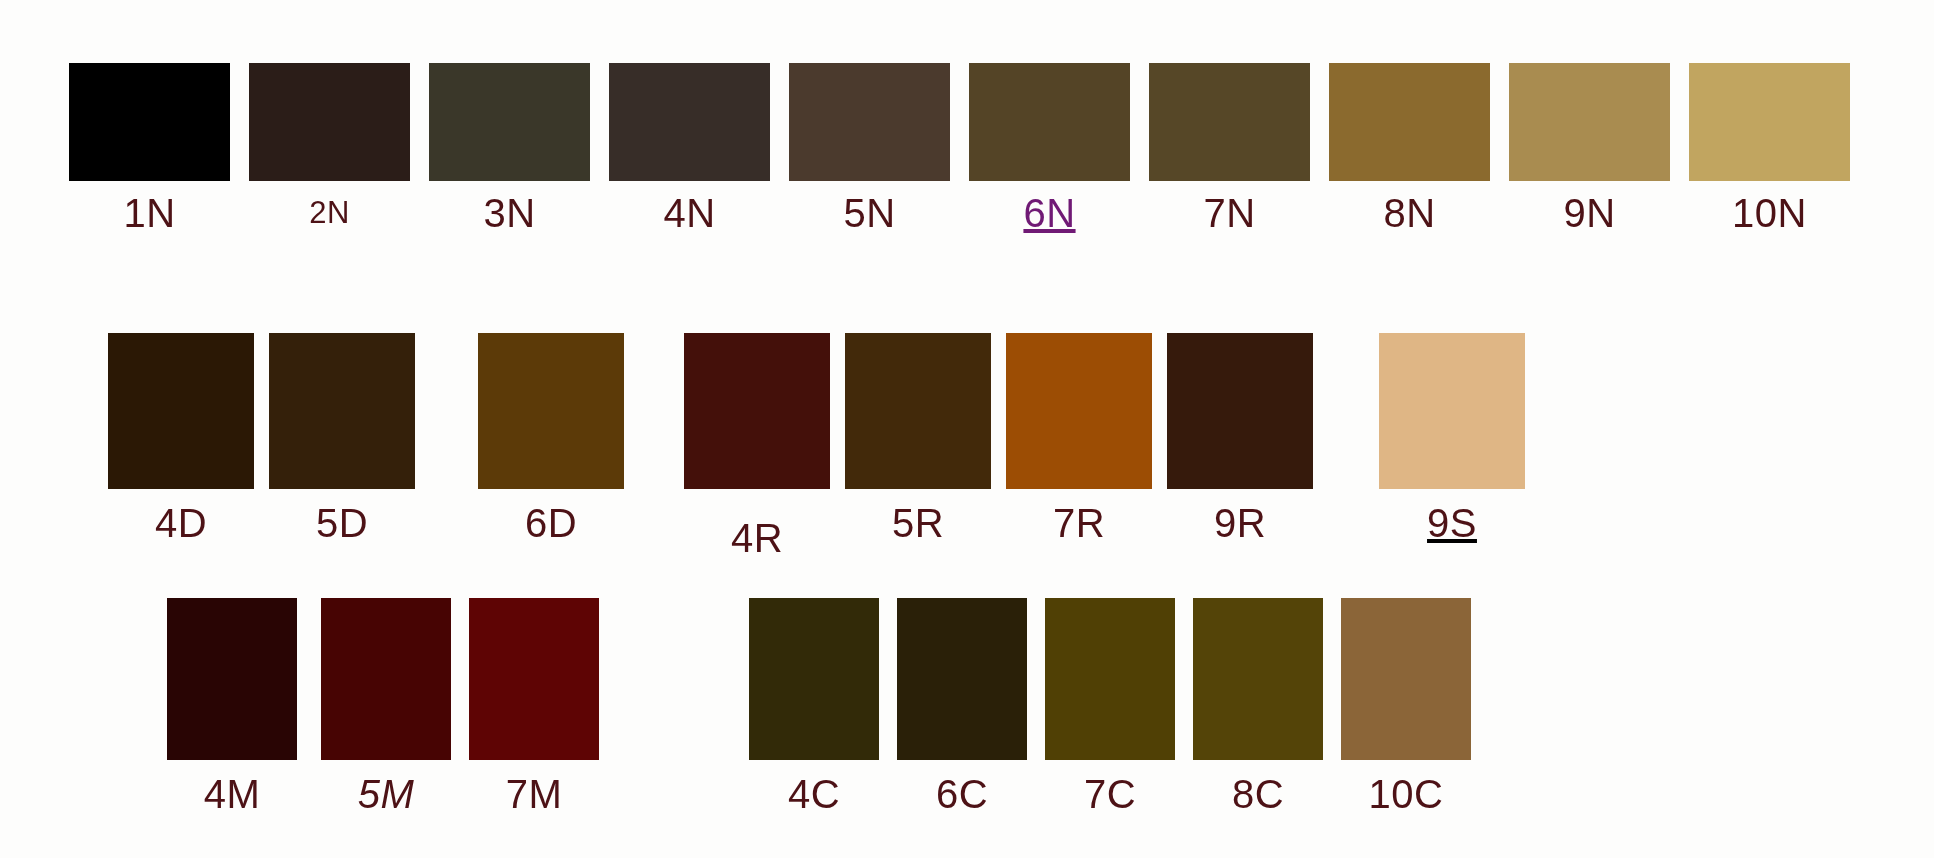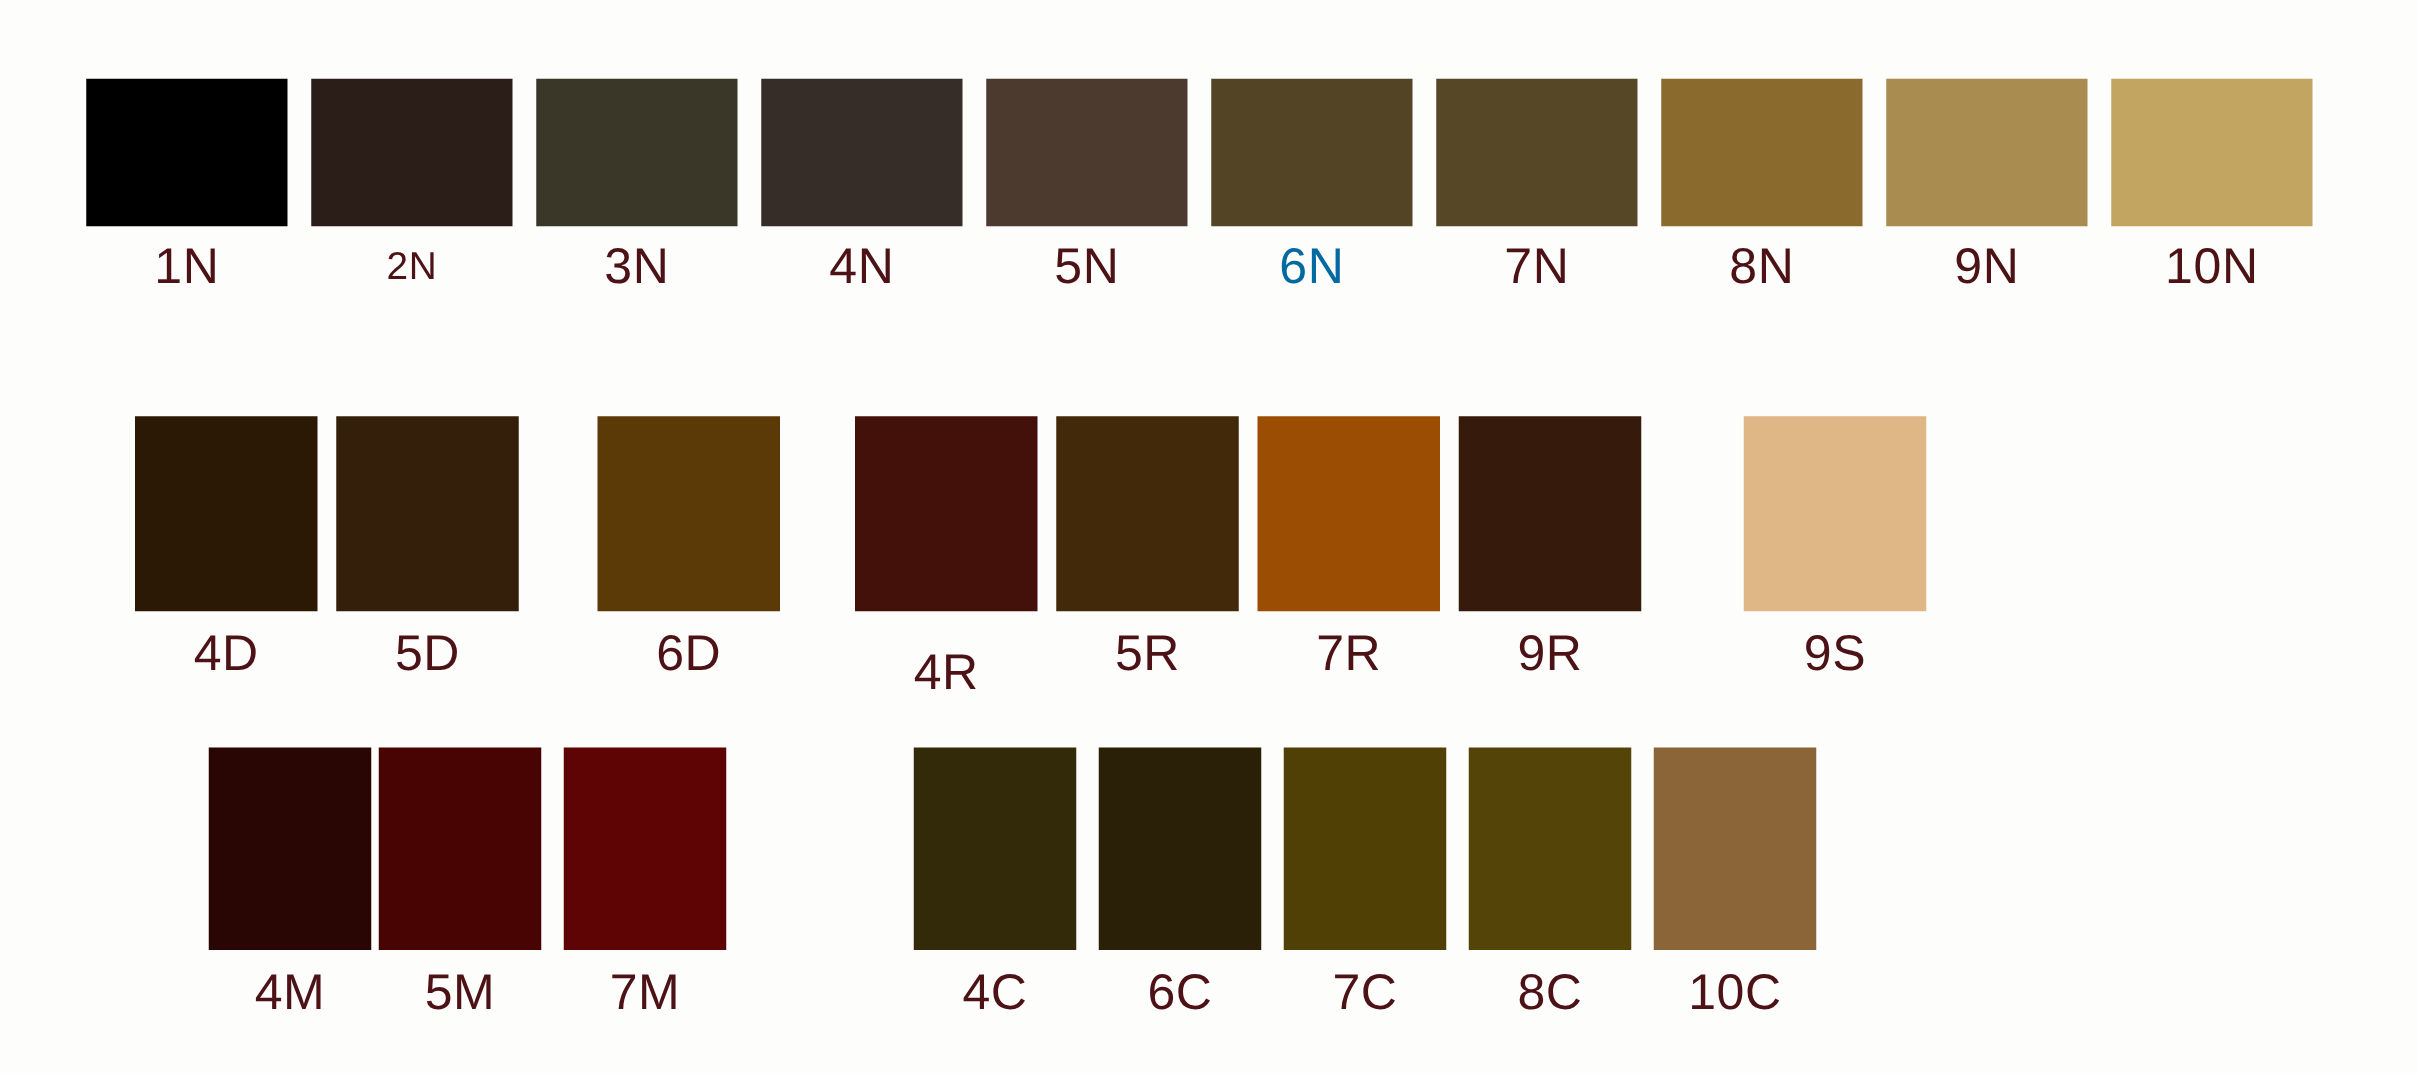--- a/index.html
+++ b/index.html
@@ -77,21 +77,21 @@
       <div class="swatch-cell" style="margin-left: 19px;">
         <div class="swatch-chip" style="width: 161px; height: 118px; background: rgb(55, 45, 40);"></div>
         <div class="swatch-label" style="font-size: 40px; margin-top: 10px; color: rgb(77, 18, 22);">4N</div>
       </div>
       <div class="swatch-cell" style="margin-left: 19px;">
         <div class="swatch-chip" style="width: 161px; height: 118px; background: rgb(75, 58, 45);"></div>
         <div class="swatch-label" style="font-size: 40px; margin-top: 10px; color: rgb(77, 18, 22);">5N</div>
       </div>
       <div class="swatch-cell" style="margin-left: 19px;">
         <div class="swatch-chip" style="width: 161px; height: 118px; background: rgb(84, 68, 38);"></div>
-        <div class="swatch-label" style="font-size: 40px; color: #0369a1;">6N</div>
+        <div class="swatch-label" style="font-size: 40px; color: #701a75; text-decoration: underline;">6N</div>
       </div>
       <div class="swatch-cell" style="margin-left: 19px;">
         <div class="swatch-chip" style="width: 161px; height: 118px; background: rgb(86, 71, 39);"></div>
         <div class="swatch-label" style="font-size: 40px; margin-top: 10px; color: rgb(77, 18, 22);">7N</div>
       </div>
       <div class="swatch-cell" style="margin-left: 19px;">
         <div class="swatch-chip" style="width: 161px; height: 118px; background: rgb(139, 106, 46);"></div>
         <div class="swatch-label" style="font-size: 40px; margin-top: 10px; color: rgb(77, 18, 22);">8N</div>
       </div>
       <div class="swatch-cell" style="margin-left: 19px;">
@@ -127,31 +127,31 @@
       </div>
       <div class="swatch-cell" style="margin-left: 15px;">
         <div class="swatch-chip" style="width: 146px; height: 156px; background: rgb(156, 77, 4);"></div>
         <div class="swatch-label" style="font-size: 40px; margin-top: 12px; color: rgb(77, 18, 22);">7R</div>
       </div>
       <div class="swatch-cell" style="margin-left: 15px; align-items: center;">
         <div class="swatch-chip" style="width: 146px; height: 156px; background: rgb(54, 26, 12);"></div>
         <div class="swatch-label" style="font-size: 40px; margin-top: 12px; color: rgb(77, 18, 22);">9R</div>
       </div>
       <div class="spacer-cell" style="width: 66px;"></div>
-      <div class="swatch-cell" style="margin-left: 16px;">
+      <div class="swatch-cell" style="margin-left: 0px; text-decoration: underline;">
         <div class="swatch-chip" style="width: 146px; height: 156px; background: rgb(223, 182, 133);"></div>
         <div class="swatch-label" style="font-size: 40px; margin-top: 12px; color: rgb(77, 18, 22);">9S</div>
       </div>
     </div>
   <div class="swatch-row" id="row-m" style="top: 598px; padding-left: 167px;">
       <div class="swatch-cell">
         <div class="swatch-chip" style="width: 130px; height: 162px; background: rgb(41, 5, 4);"></div>
         <div class="swatch-label" style="font-size: 40px; margin-top: 12px; color: rgb(77, 18, 22);">4M</div>
       </div>
-      <div class="swatch-cell" style="margin-left: 6px;">
+      <div class="swatch-cell" style="margin-left: 24px; font-style: italic;">
         <div class="swatch-chip" style="width: 130px; height: 162px; background: rgb(71, 4, 3);"></div>
         <div class="swatch-label" style="font-size: 40px; margin-top: 12px; color: rgb(77, 18, 22);">5M</div>
       </div>
       <div class="swatch-cell" style="margin-left: 18px;">
         <div class="swatch-chip" style="width: 130px; height: 162px; background: rgb(94, 4, 4);"></div>
         <div class="swatch-label" style="font-size: 40px; margin-top: 12px; color: rgb(77, 18, 22);">7M</div>
       </div>
       <div class="spacer-cell" style="width: 150px;"></div>
       <div class="swatch-cell" style="margin-left: 0px; align-items: center;">
         <div class="swatch-chip" style="width: 130px; height: 162px; background: rgb(50, 42, 8);"></div>

